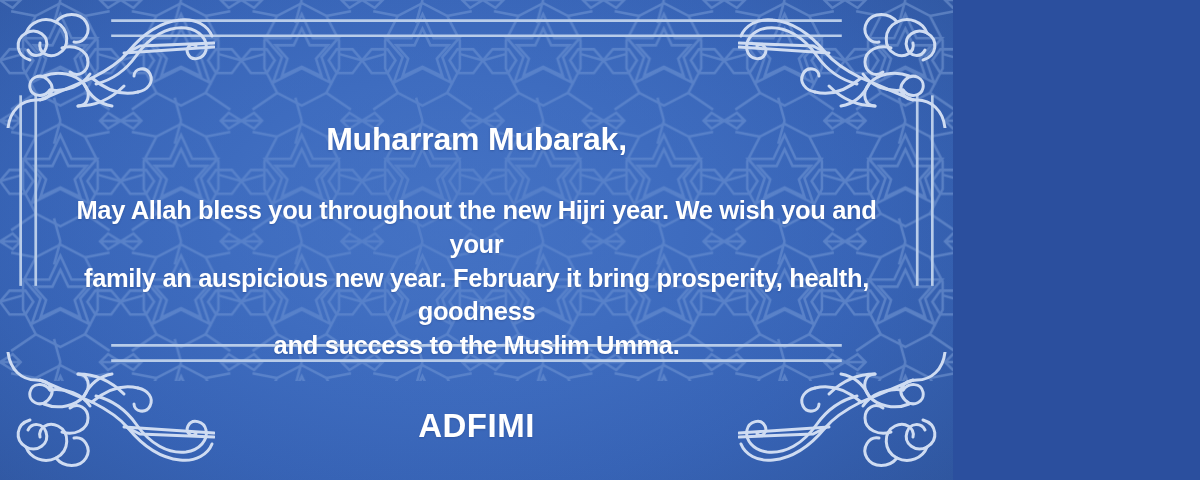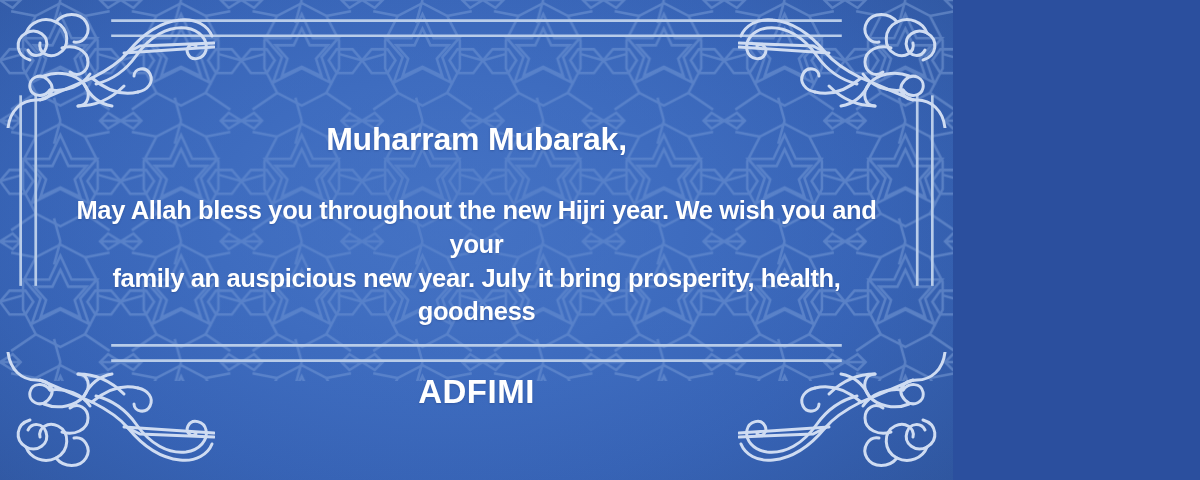--- a/index.html
+++ b/index.html
@@ -255,21 +255,22 @@
       <path d="M128,52 L140,46 L214,43"></path>
     </g>
   </svg>
 
   <div id="content">
 
     <div id="greeting">Muharram Mubarak,</div>
 
     <div id="message">
       <div>May Allah bless you throughout the new Hijri year. We wish you and your</div>
-      <div>family an auspicious new year. July it bring prosperity, health, goodness</div>
+      <div>family an auspicious new year. February it bring prosperity, health, goodness</div>
+      <div>and success to the Muslim Umma.</div>
     </div>
 
     <div id="signature">ADFIMI</div>
 
   </div>
 
   <svg id="logo" viewBox="0 0 96 102">
 
     <path d="M4,102 L4,40 C4,18 22,3 48,3 C74,3 92,18 92,40 L92,102 Z" fill="#ffffff"></path>
 

